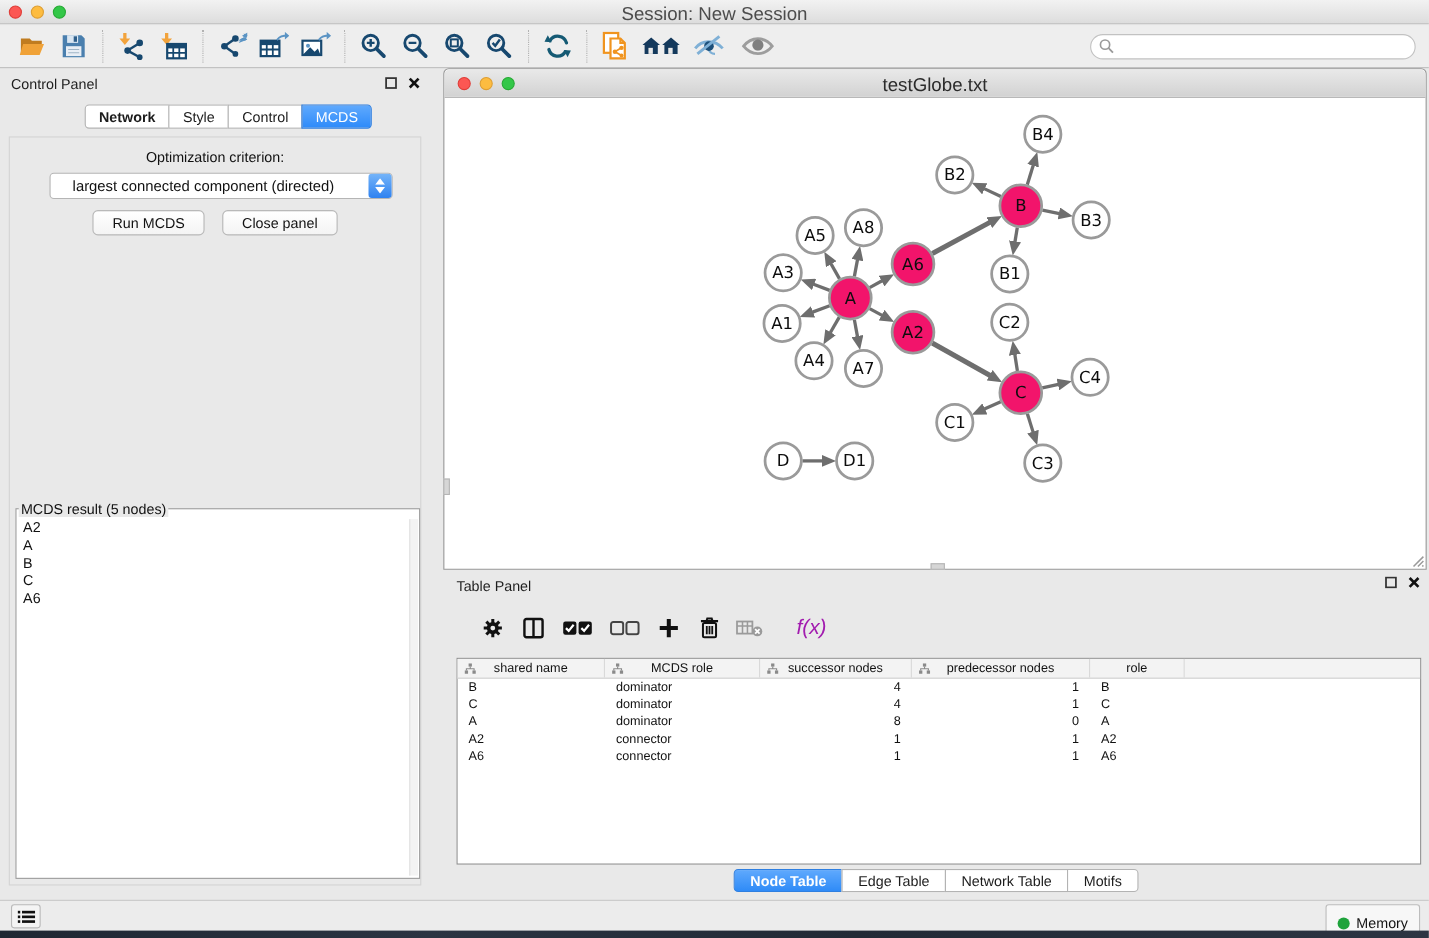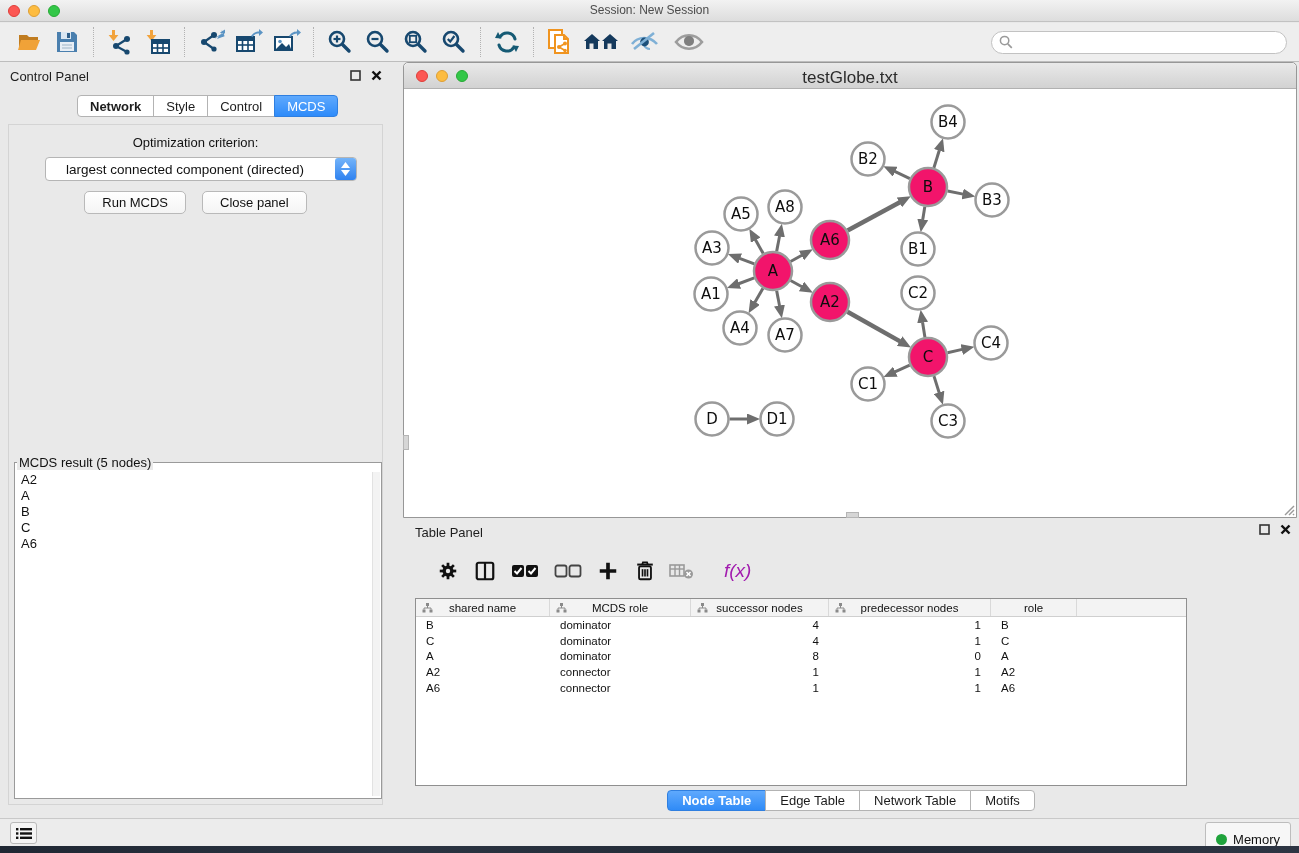--- a/index.html
+++ b/index.html
@@ -3,21 +3,21 @@
 <meta charset="utf-8">
 <style>
   * { margin:0; padding:0; box-sizing:border-box; }
   html,body { width:1299px; height:853px; }
   body { font-family:"Liberation Sans", sans-serif; background:#e9e9e9; position:relative; overflow:hidden; }
 
   
   .titlebar { position:absolute; left:0; top:0; width:1299px; height:22px;
     background:linear-gradient(#f2f2f2,#dddddd); border-bottom:1px solid #c2c2c2; }
   .titlebar .title { position:absolute; left:0; right:0; top:3px; text-align:center;
-    font-size:12px; color:#4c4c4c; }
+    font-size:17px; color:#4c4c4c; }
   .lights { position:absolute; left:8px; top:5px; display:flex; gap:8px; }
   .light { width:12px; height:12px; border-radius:50%; display:inline-block; }
   .light.red { background:#fc5753; border:1px solid #df3e39; }
   .light.yellow { background:#fdbc40; border:1px solid #de9f34; }
   .light.green { background:#33c748; border:1px solid #27aa35; }
 
   
   .toolbar { position:absolute; left:0; top:23px; width:1299px; height:39px;
     background:#eeeeee; border-bottom:1px solid #bdbdbd; display:flex; align-items:center; padding-left:10px; }
   .tbtn { width:34px; height:34px; display:flex; align-items:center; justify-content:center;
@@ -69,21 +69,21 @@
   .nw-vthumb { position:absolute; left:-1px; top:372px; width:6px; height:15px; background:#d6d6d6; border:1px solid #b5b5b5; }
   .nw-hthumb { position:absolute; left:442px; bottom:-1px; width:13px; height:6px; background:#d6d6d6; border:1px solid #b5b5b5; }
 
   
   .tp-header { position:absolute; left:403px; top:518px; width:896px; height:28px; }
   .tp-title { position:absolute; left:12px; top:7px; font-size:13px; color:#1e1e1e; }
   .tp-toolbar { position:absolute; left:418px; top:550px; width:872px; height:42px;
     background:#e9e9e9; border-radius:3px; display:flex; align-items:center; padding-left:15px; gap:7px; }
   .tpbtn { width:30px; height:30px; display:flex; align-items:center; justify-content:center; }
   .fx-label { font-size:19px; color:#a21caf; font-family:Liberation Sans, sans-serif; font-style:italic; margin-left:20px; }
-  .datatable { position:absolute; left:415px; top:598px; width:772px; height:188px;
+  .datatable { position:absolute; left:415px; top:598px; width:877px; height:188px;
     background:#ffffff; border:1px solid #8f8f8f; }
   .dt-head { display:flex; height:18px; background:#f3f3f3; border-bottom:1px solid #cfcfcf; }
   .dt-th { position:relative; display:flex; align-items:center; justify-content:center;
     font-size:11.5px; color:#111; border-right:1px solid #d9d9d9; }
   .dt-th .thicon { position:absolute; left:6px; top:4px; }
   .dt-tr { display:flex; height:15.7px; align-items:center; }
   .dt-td { font-size:11.5px; color:#111; padding:0 10px; white-space:nowrap; overflow:hidden; }
   .bt-tabs { position:absolute; left:403px; top:790px; width:896px; display:flex; justify-content:center; }
   .bt-tabs .tab { height:21px; font-size:13px; padding:0 14px; }
   .bt-tabs .tab.active { background:linear-gradient(#5fa9fd,#2f8bf7); color:#fff; }

